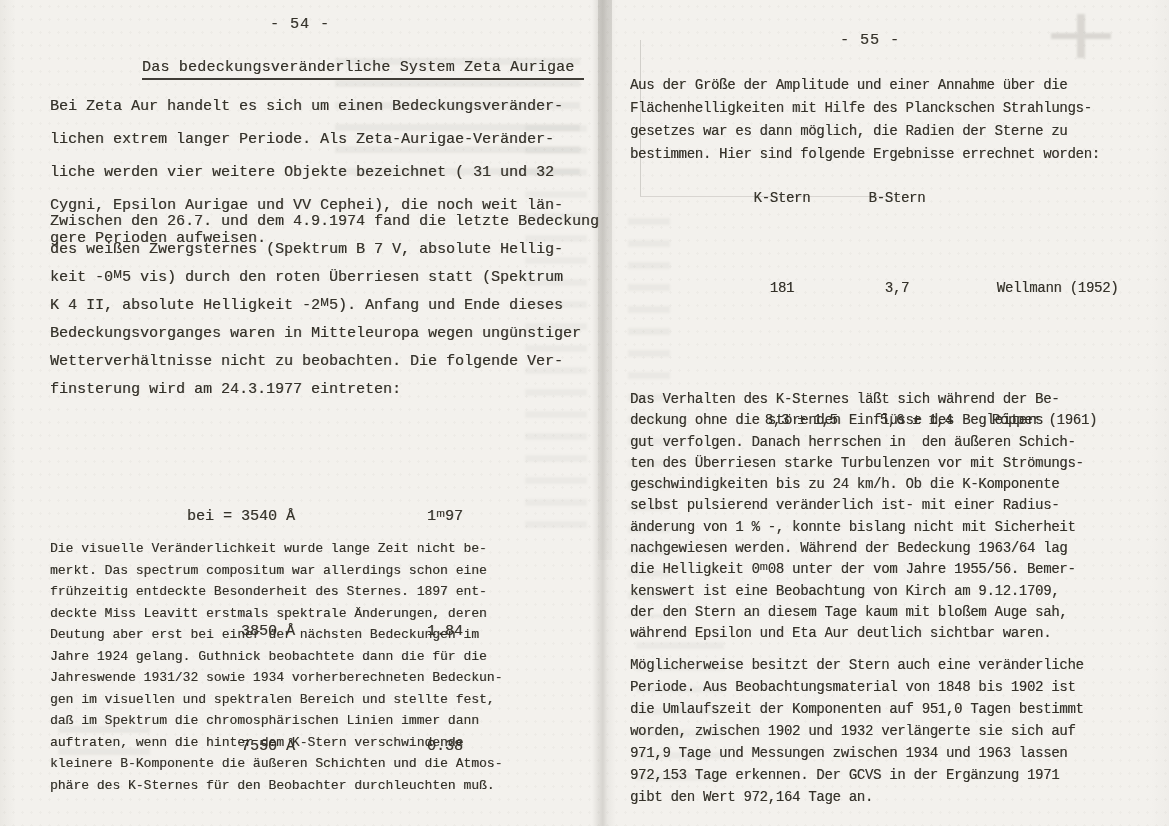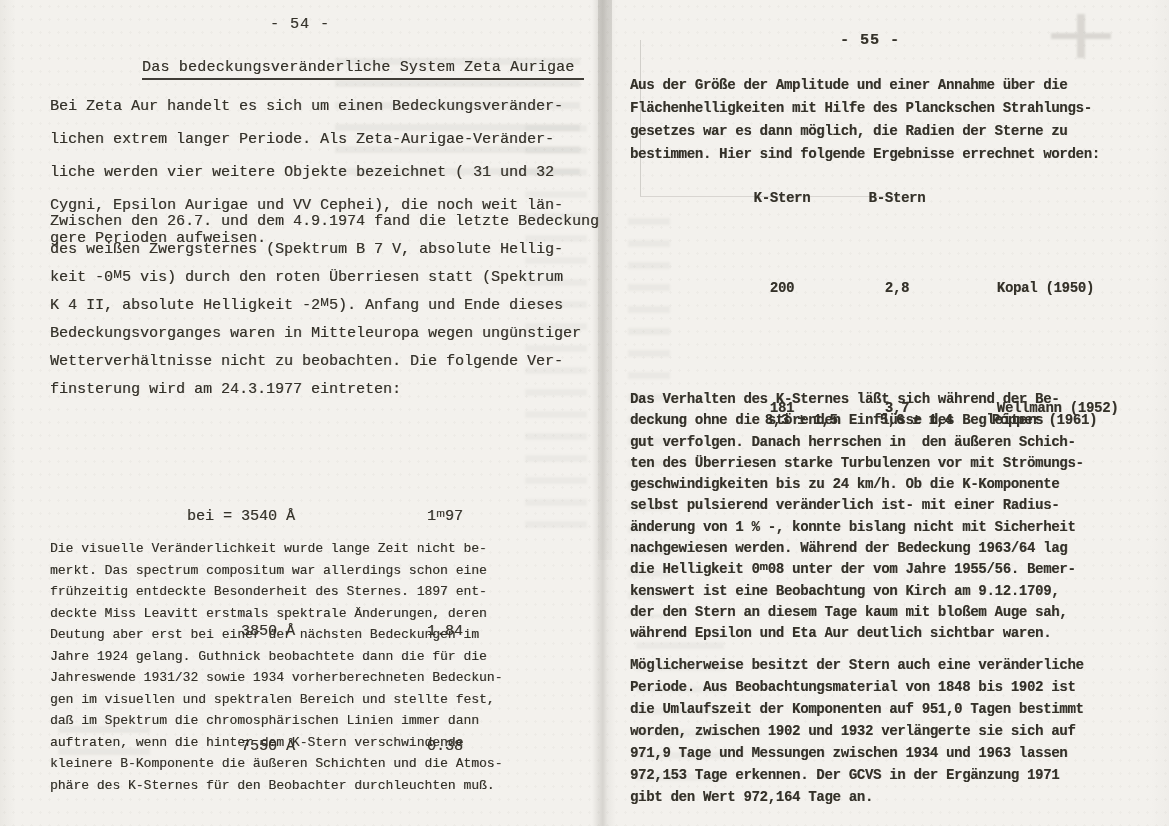--- a/index.html
+++ b/index.html
@@ -11,21 +11,21 @@
   .scan{
     position:relative;width:1169px;height:826px;
     background:
       radial-gradient(rgba(120,115,105,0.05) 1px, transparent 1.2px),
       linear-gradient(90deg,#eae8e3 0px,#f3f1ed 16px,#f3f1ed 1150px,#efede9 1169px);
     background-size:9px 13px,100% 100%;
     color:#343129;
   }
   .page{position:absolute;top:4px;height:818px;}
   .page54{left:50px;width:566px;}
-  .page55{left:630px;width:505px;font-weight:bold;}
+  .page55{left:630px;width:505px;}
   .blk{position:absolute;white-space:pre-wrap;
        text-shadow:0.4px 0.4px 0.6px rgba(52,49,41,0.45);}
   
   .p54-num{top:12px;left:0;width:500px;text-align:center;font-size:15px;letter-spacing:1px;}
   .p54-title{top:38px;left:38px;font-size:15px;}
   .p54-title .title-text{display:inline-block;border-bottom:2px solid #403d37;
        padding:0 10px 2px 0;letter-spacing:0.2px;}
   .p54-1{top:86px;left:0;font-size:15px;line-height:33px;width:566px;}
   .p54-2{top:204px;left:0;font-size:15px;line-height:28px;width:566px;}
   .p54-3{top:365px;left:0;font-size:15px;line-height:22px;width:566px;}
@@ -137,23 +137,20 @@
 Flächenhelligkeiten mit Hilfe des Planckschen Strahlungs-
 gesetzes war es dann möglich, die Radien der Sterne zu
 bestimmen. Hier sind folgende Ergebnisse errechnet worden:</div>
 
     <div class="blk radii-head">
       <span class="col-k">K-Stern</span><span class="col-b">B-Stern</span>
     </div>
 
     <div class="blk radii-rows">
       <div class="t-row">
-        <span class="col-k">200</span><span class="col-b">2,8</span><span class="col-src">Kopal (1950)</span>
-      </div>
-      <div class="t-row">
         <span class="col-k">181</span><span class="col-b">3,7</span><span class="col-src">Wellmann (1952)</span>
       </div>
     </div>
 
 
     <div class="blk masses-rows">
       <div class="t-row">
         <span class="col-k">8,3 ± 1,5</span><span class="col-b">5,6 ± 1,4</span><span class="col-src">Pópper (1961)</span>
       </div>
     </div>

